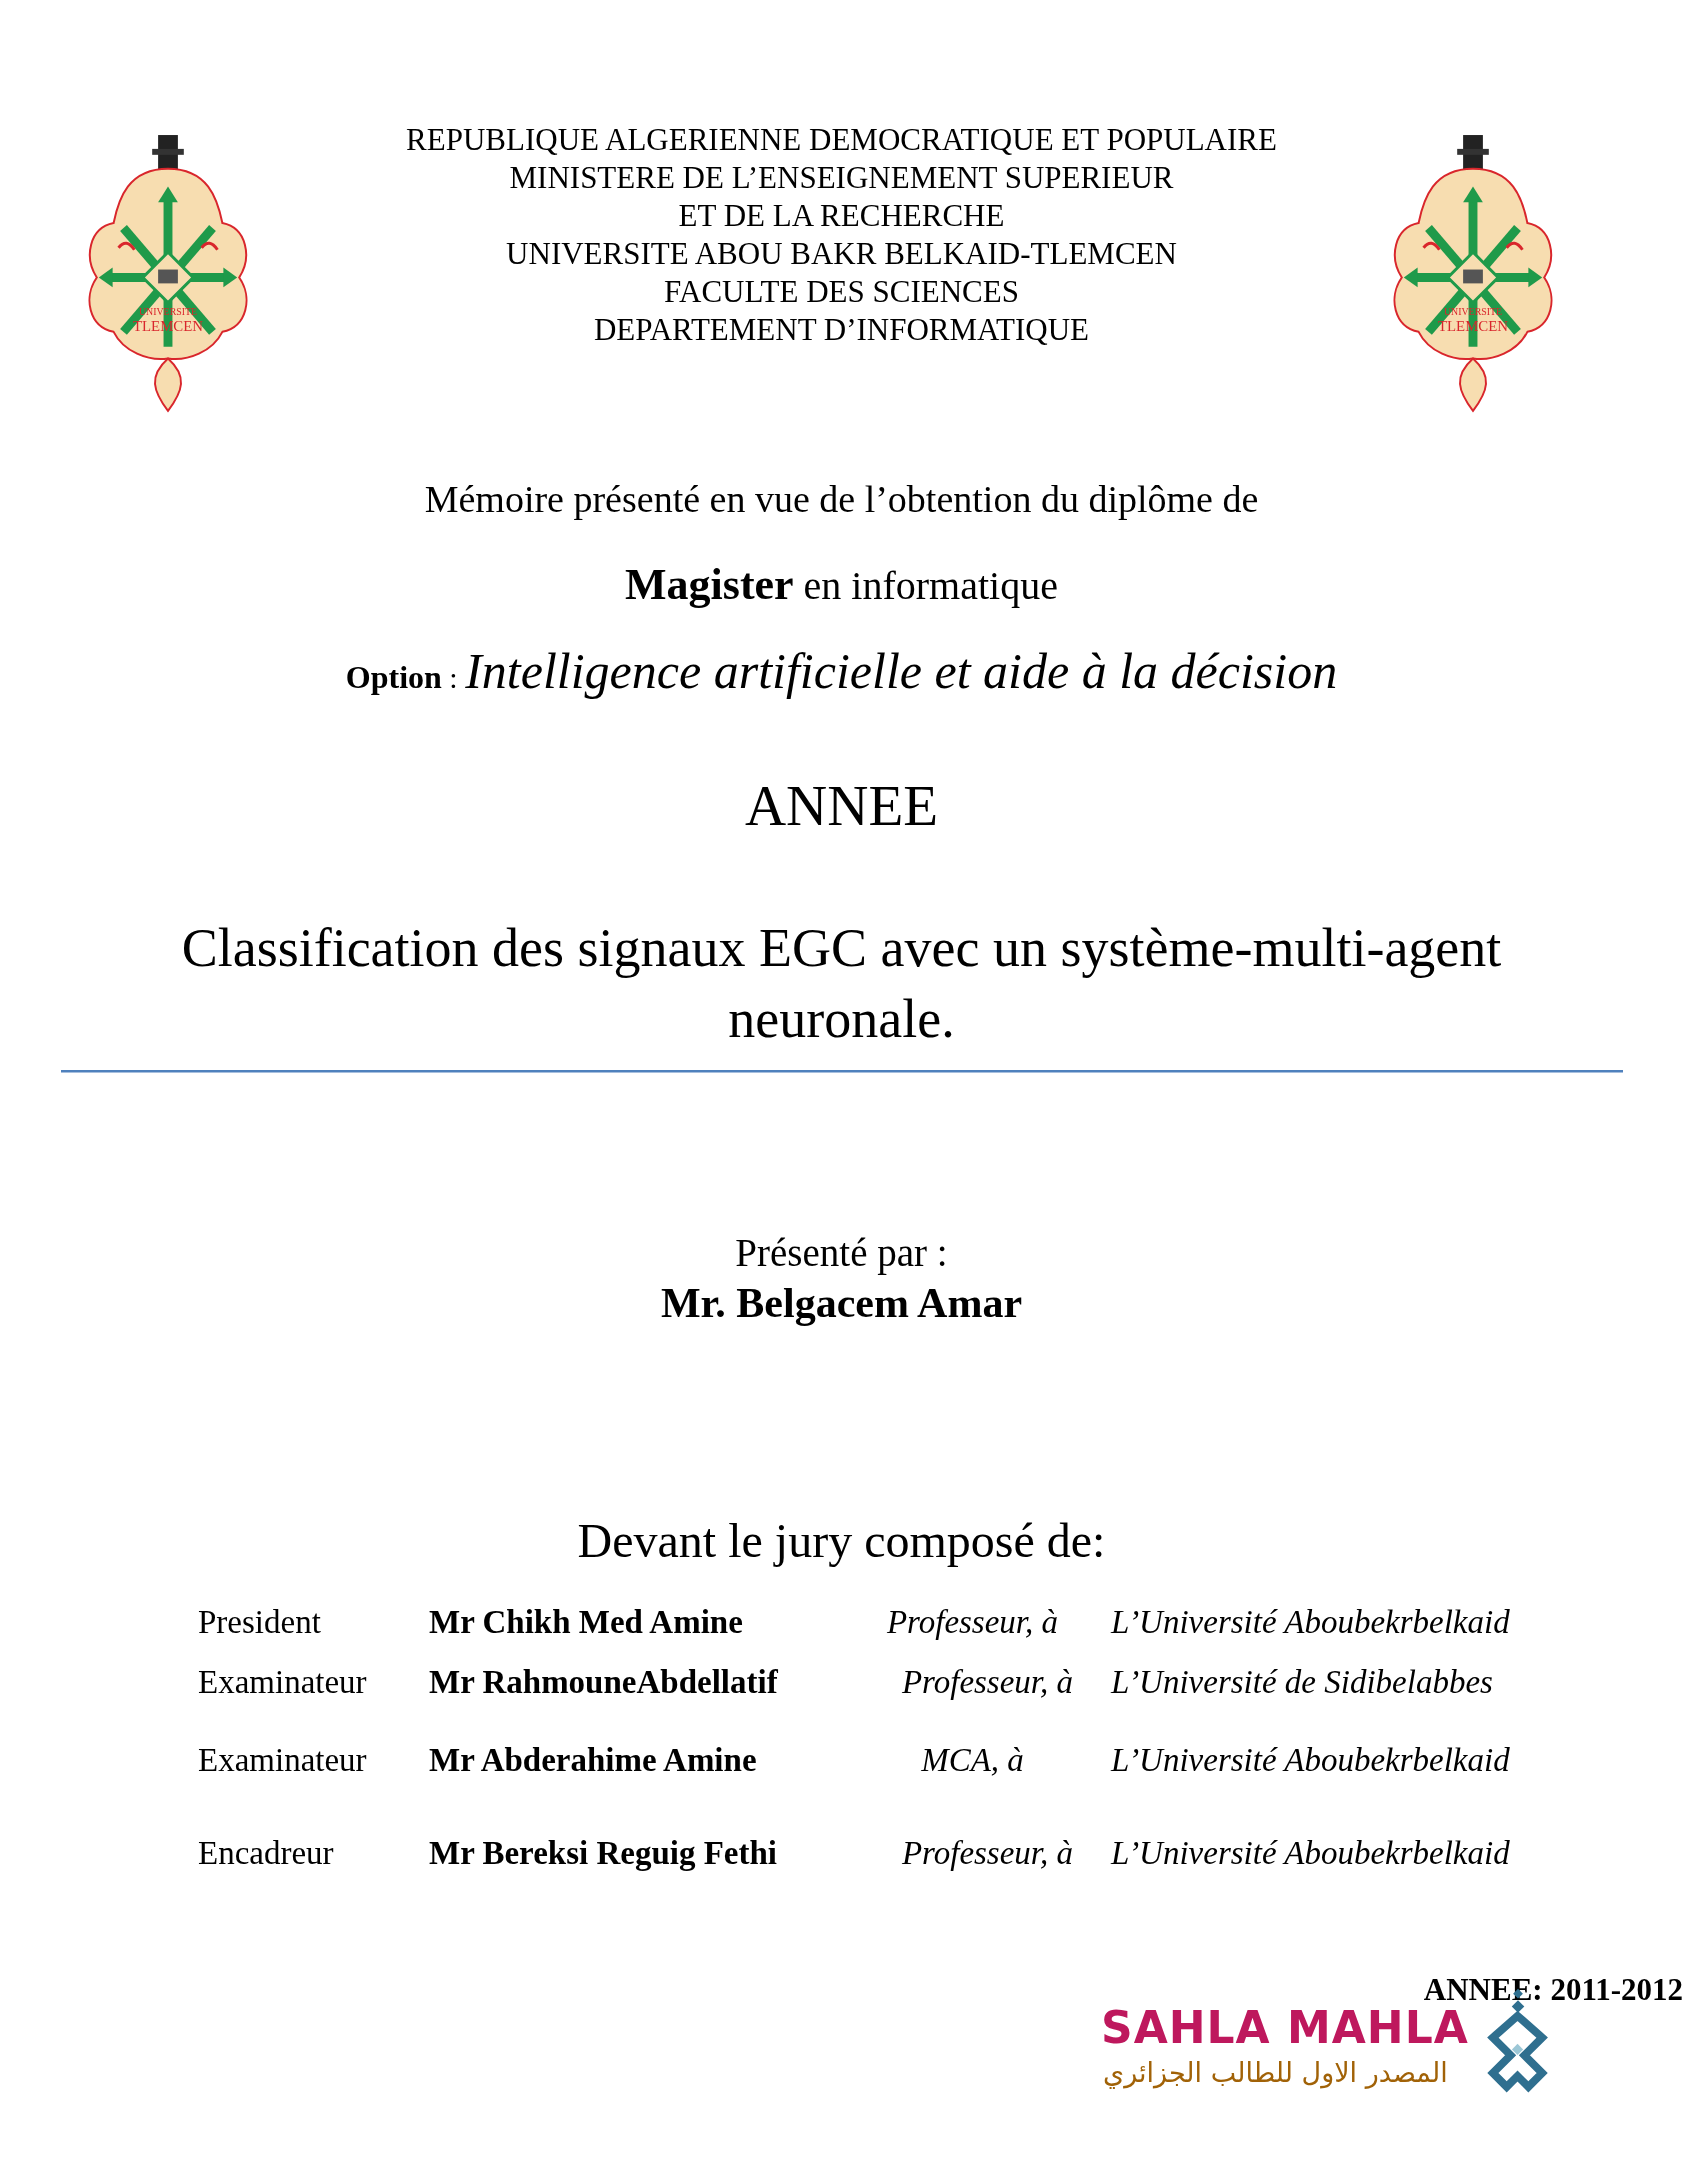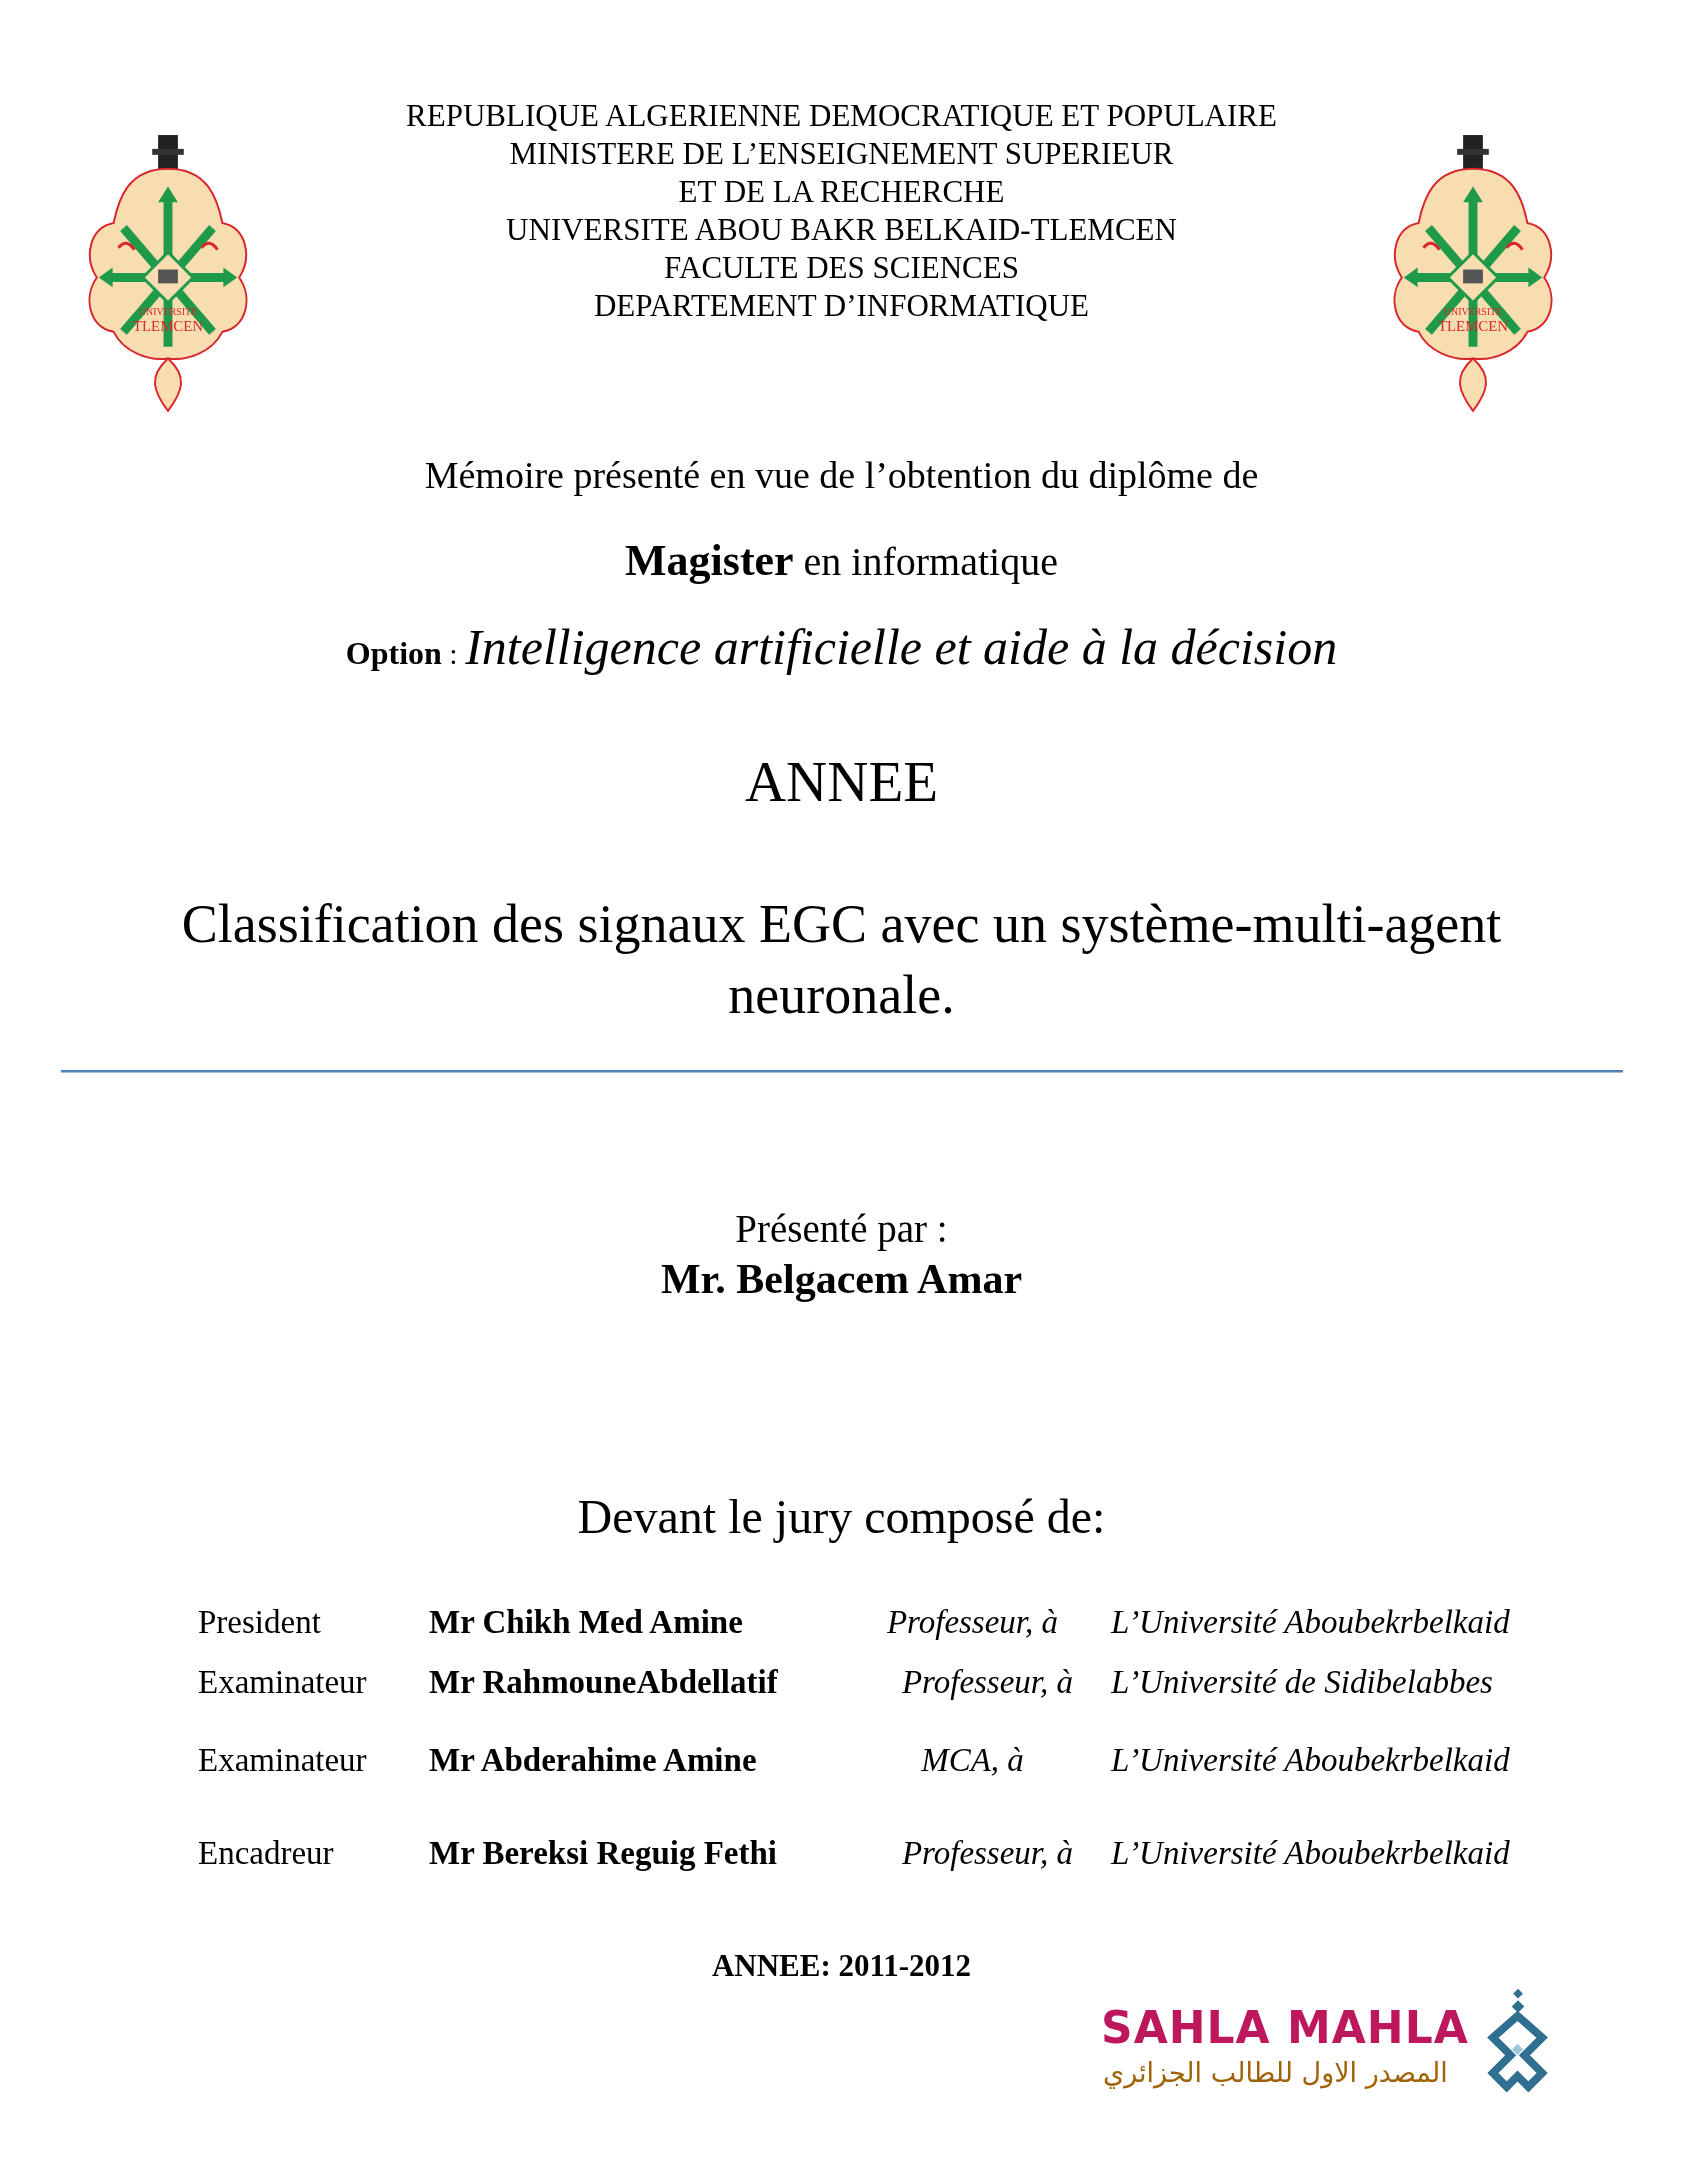--- a/index.html
+++ b/index.html
@@ -1,21 +1,21 @@
 <!DOCTYPE html>
 <html><head>
   <meta charset="utf-8">
   <style>
     html, body { margin: 0; padding: 0; background: #ffffff; }
     body {
       width: 1683px; height: 2178px; position: relative; overflow: hidden;
       font-family: "Liberation Serif", "DejaVu Serif", serif; color: #000;
     }
     .abs { position: absolute; }
-    .center { left: 0; width: 1683px; text-align: center; }
+    .center { left: 0; width: 1683px; text-align: center; margin-top: 24px; }
     .header-lines { top: 97px; font-size: 31px; line-height: 38px; }
     .header-lines div { white-space: nowrap; }
     .logo { width: 178px; height: 287px; }
     .logo.left { left: 79px; top: 129px; }
     .logo.right { left: 1384px; top: 129px; }
     .memoire { top: 453px; font-size: 38px; }
     .magister { top: 535px; font-size: 40px; }
     .magister b { font-size: 44px; }
     .option { top: 618px; font-size: 50px; }
     .option b { font-size: 32px; }
@@ -27,21 +27,21 @@
     .presente { top: 1206px; font-size: 39px; }
     .author { top: 1255px; font-size: 42px; font-weight: bold; }
     .jury-title { top: 1489px; font-size: 48px; }
     .jury { left: 0; top: 0; width: 1683px; font-size: 33px; }
     .jury-row { position: absolute; left: 0; width: 1683px; height: 44px; }
     .jury-row span { position: absolute; white-space: nowrap; }
     .c-role { left: 198px; }
     .c-name { left: 429px; font-weight: bold; }
     .c-title { font-style: italic; text-align: center; width: 257px; }
     .c-univ { left: 1111px; font-style: italic; }
-    .annee { top: 1948px; font-size: 31px; font-weight: bold; }
+    .annee { top: 1948px; font-size: 31px; font-weight: bold; text-align: right; }
     .sahla { left: 1101px; top: 2002px; width: 455px; height: 109px; }
     .sahla-text {
       position: absolute; left: 0; top: 0; font-family: "DejaVu Sans", sans-serif;
       font-size: 44px; font-weight: bold; color: #be185d; letter-spacing: 1px; white-space: nowrap;
     }
     .sahla-ar {
       position: absolute; left: 2px; top: 55px; font-family: "DejaVu Sans", sans-serif;
       font-size: 27px; color: #a16207; white-space: nowrap; direction: rtl;
     }
     .sahla-emblem { position: absolute; left: 384px; top: -14px; width: 69px; height: 109px; }

